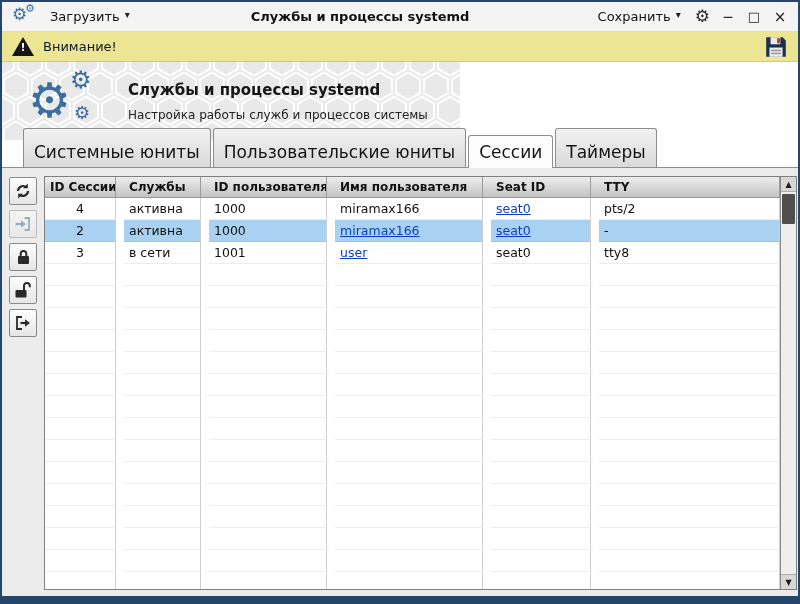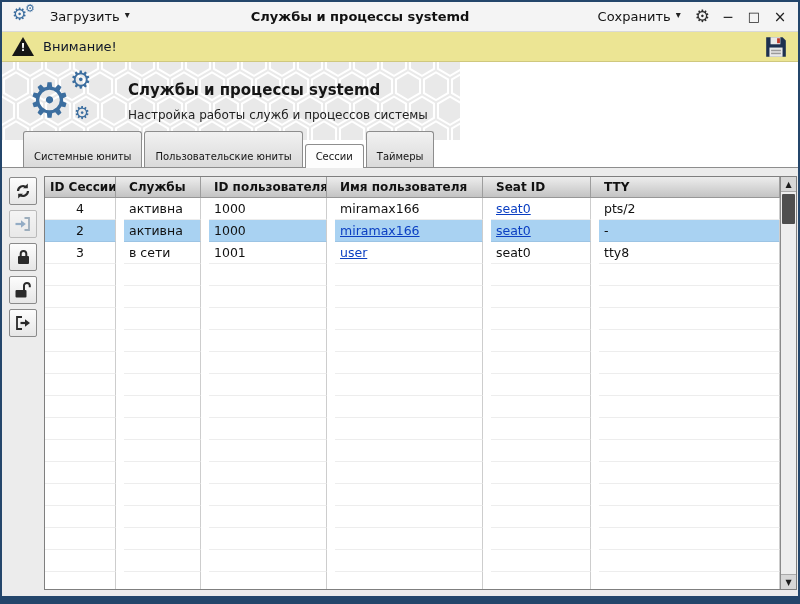--- a/index.html
+++ b/index.html
@@ -47,21 +47,21 @@
   .big-gears { position:relative; width:74px; height:66px; color:#3c6e9f; flex:0 0 74px; }
   .big-gears .bg1 { position:absolute; left:0; top:8px; font-size:48px; line-height:48px; }
   .big-gears .bg2 { position:absolute; left:42px; top:0; font-size:24px; line-height:24px; }
   .big-gears .bg3 { position:absolute; left:46px; top:36px; font-size:18px; line-height:18px; }
   .banner-title { font-weight:bold; font-size:15px; color:#161616; margin-bottom:9px; }
   .banner-sub { font-size:12px; color:#222; }
 
   
   .tabbar { height:27px; flex:0 0 27px; display:flex; align-items:flex-end; padding-left:21px;
     background:#fff; position:relative; z-index:2; }
-  .tab { font-size:10px; padding:19px 10px 5px; background:linear-gradient(#f1f1f1,#dadada);
+  .tab { font-size:17px; padding:13px 10px 5px; background:linear-gradient(#f1f1f1,#dadada);
     border:1px solid #8d8d8d; border-bottom:none; border-radius:3px 3px 0 0; margin-right:2px;
     cursor:pointer; white-space:nowrap; color:#141414; }
   .tab.active { background:#fdfdfd; padding-top:6px; padding-bottom:6px; position:relative; margin-bottom:-1px; }
 
   
   .panel { flex:1; background:#ececec; border-top:1px solid #8d8d8d; display:flex; min-height:0; position:relative; z-index:1; }
   .side-toolbar { width:42px; flex:0 0 42px; padding:9px 0 0 7px; }
   .tool-btn { width:28px; height:28px; margin-bottom:5px; border:1px solid #8a8a8a; border-radius:2px;
     background:linear-gradient(#fdfdfd,#e6e6e6); display:flex; align-items:center; justify-content:center;
     cursor:pointer; padding:0; }

